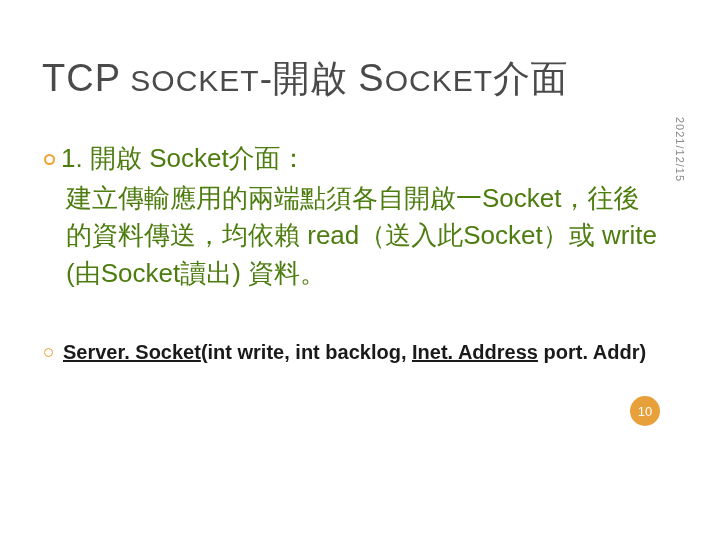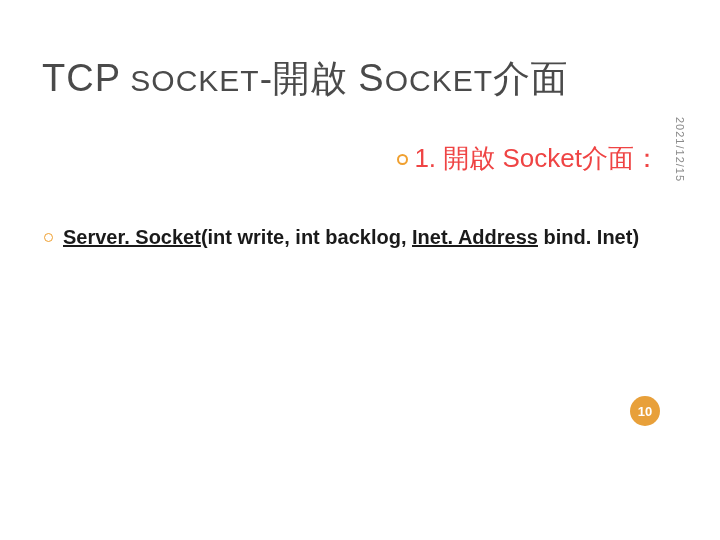--- a/index.html
+++ b/index.html
@@ -50,24 +50,23 @@
     text-orientation: mixed;
   }
   .body {
     position: absolute;
     top: 140px;
     left: 44px;
     right: 60px;
   }
   .item1 {
     font-size: 26px;
-    color: #ef4444;
+    color: #4d7c0f;
     line-height: 1.45;
     margin-bottom: 14px;
-    text-align: right;
   }
   .bullet1 {
     display: inline-block;
     width: 11px;
     height: 11px;
     border: 2px solid #f0a030;
     border-radius: 50%;
     vertical-align: middle;
     margin-right: 6px;
     margin-top: -2px;
@@ -106,41 +105,41 @@
     width: 30px;
     height: 30px;
     border-radius: 50%;
     background: #e8a03a;
     color: #ffffff;
     font-size: 13px;
     font-family: Arial, sans-serif;
     display: flex;
     align-items: center;
     justify-content: center;
-    font-weight: bold;
   }
 </style>
 </head>
 <body>
 
 <div class="slide">
 
   <div class="title">
     <span class="tcp">TCP</span><span class="small"> SOCKET</span><span>-</span><span class="cjk">開啟 </span><span class="tcp">S</span><span class="small">OCKET</span><span class="cjk">介面</span>
   </div>
 
   <div class="date-vert">2021/12/15</div>
 
   <div class="body">
     <div class="item1">
       <span class="bullet1"></span><span class="lead">1. 開啟 Socket介面：</span>
+      <span class="desc">建立傳輸應用的兩端點須各自開啟一Socket，往後的資料傳送，均依賴 read（送入此Socket）或 write (由Socket讀出) 資料。</span>
     </div>
 
     <div class="item2">
-      <span class="bullet2"></span><span class="u">Server. Socket</span><span>(int write, int backlog, </span><span class="u">Inet. Address</span><span> bind. Inet)</span>
+      <span class="bullet2"></span><span class="u">Server. Socket</span><span>(int write, int backlog, </span><span class="u">Inet. Address</span><span> port. Addr)</span>
     </div>
   </div>
 
   <div class="pagenum">
     <span>10</span>
   </div>
 
 </div>
 
 </body></html>

